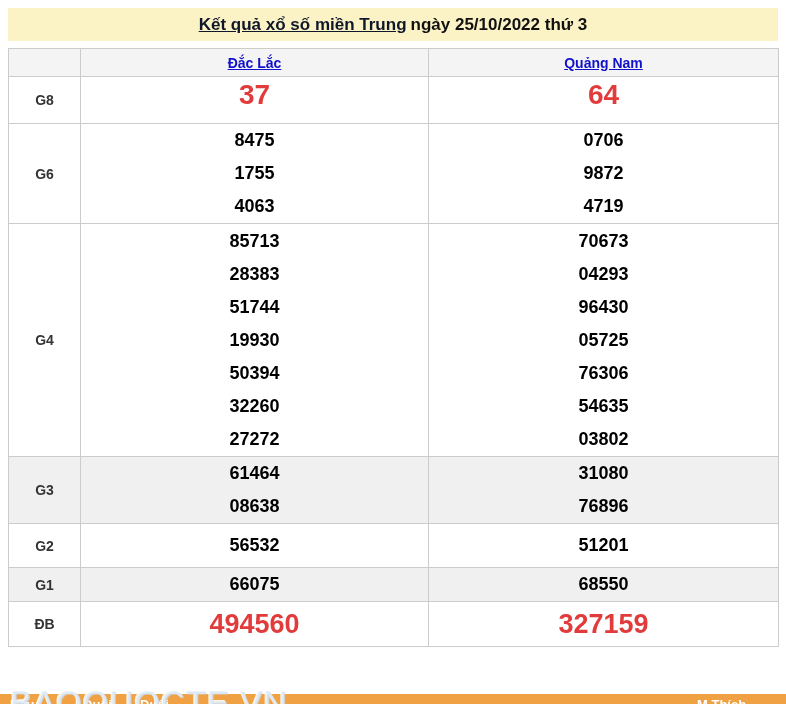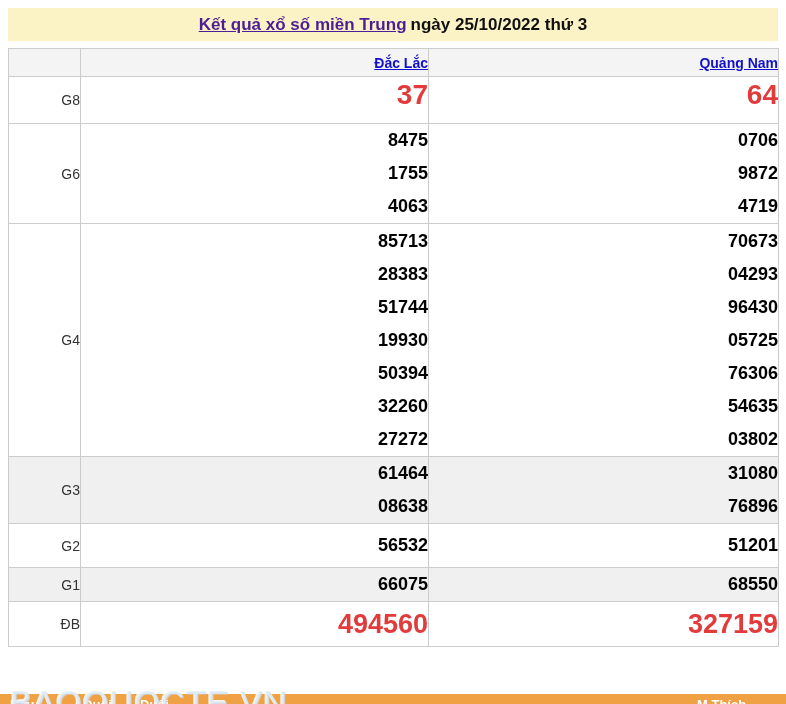--- a/index.html
+++ b/index.html
@@ -12,33 +12,33 @@
   .page{position:relative;width:786px;height:704px;}
 
   
   .banner{
     position:absolute;left:8px;top:8px;width:770px;height:33px;
     background:#fbf2c5;
     display:flex;align-items:center;justify-content:center;
     font-size:17px;font-weight:bold;color:#111;
   }
   .banner a.title-link{
-    color:#4c1d95;text-decoration:underline;cursor:pointer;margin-right:4px;
+    color:#0f172a;text-decoration:underline;cursor:pointer;margin-right:4px;
   }
 
   
   table.results{
     position:absolute;left:8px;top:48px;width:770px;
     border-collapse:collapse;table-layout:fixed;
   }
   table.results td{
-    border:1px solid #cccccc;vertical-align:middle;text-align:right;
+    border:1px solid #cccccc;vertical-align:middle;text-align:center;
     padding:0;overflow:hidden;
   }
-  td.lbl{width:72px;font-size:14px;color:#333;font-weight:normal;margin-left:16px;}
+  td.lbl{width:72px;font-size:14px;color:#333;font-weight:bold;margin-left:16px;}
   col.c1{width:348px;}
   col.c2{width:350px;}
 
   tr.r-head{height:28px;background:#f4f4f4;}
   tr.r-head a{
     color:#1111cc;font-size:14px;font-weight:bold;text-decoration:underline;cursor:pointer;
   }
   tr.g8{height:38px;}
   tr.g7{height:34px;background:#f0f0f0;}
   tr.g6{height:100px;}

